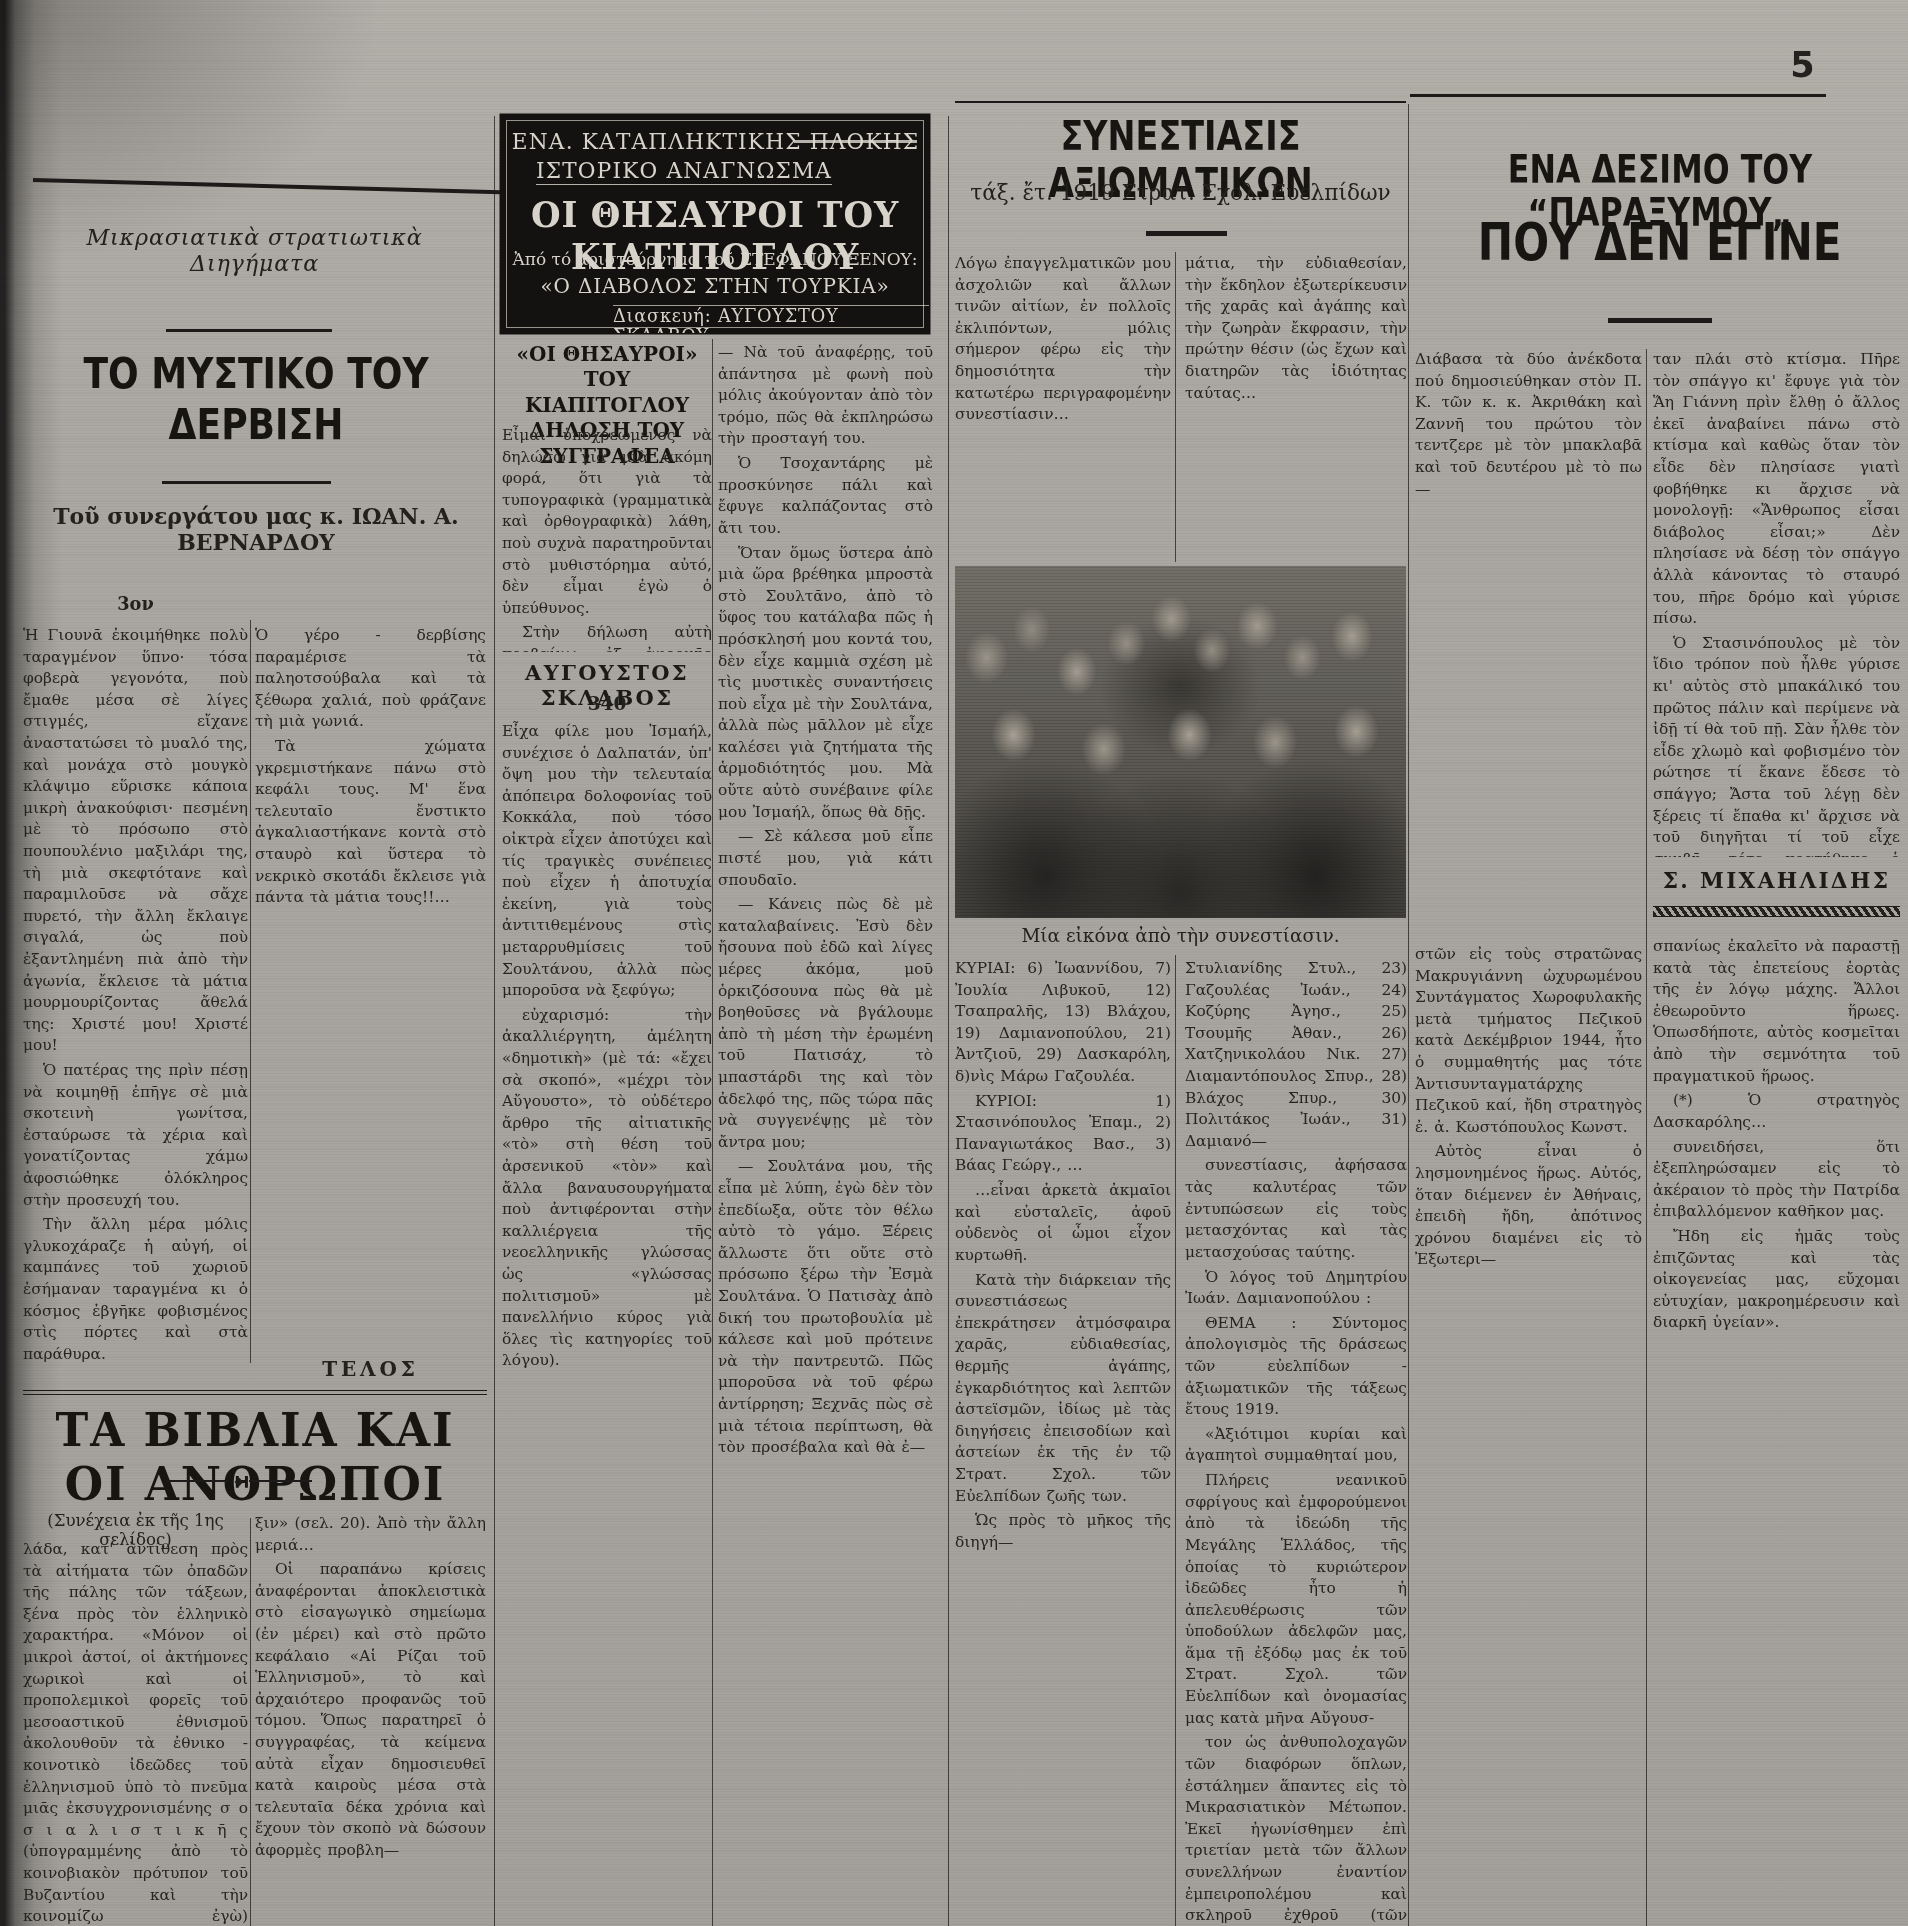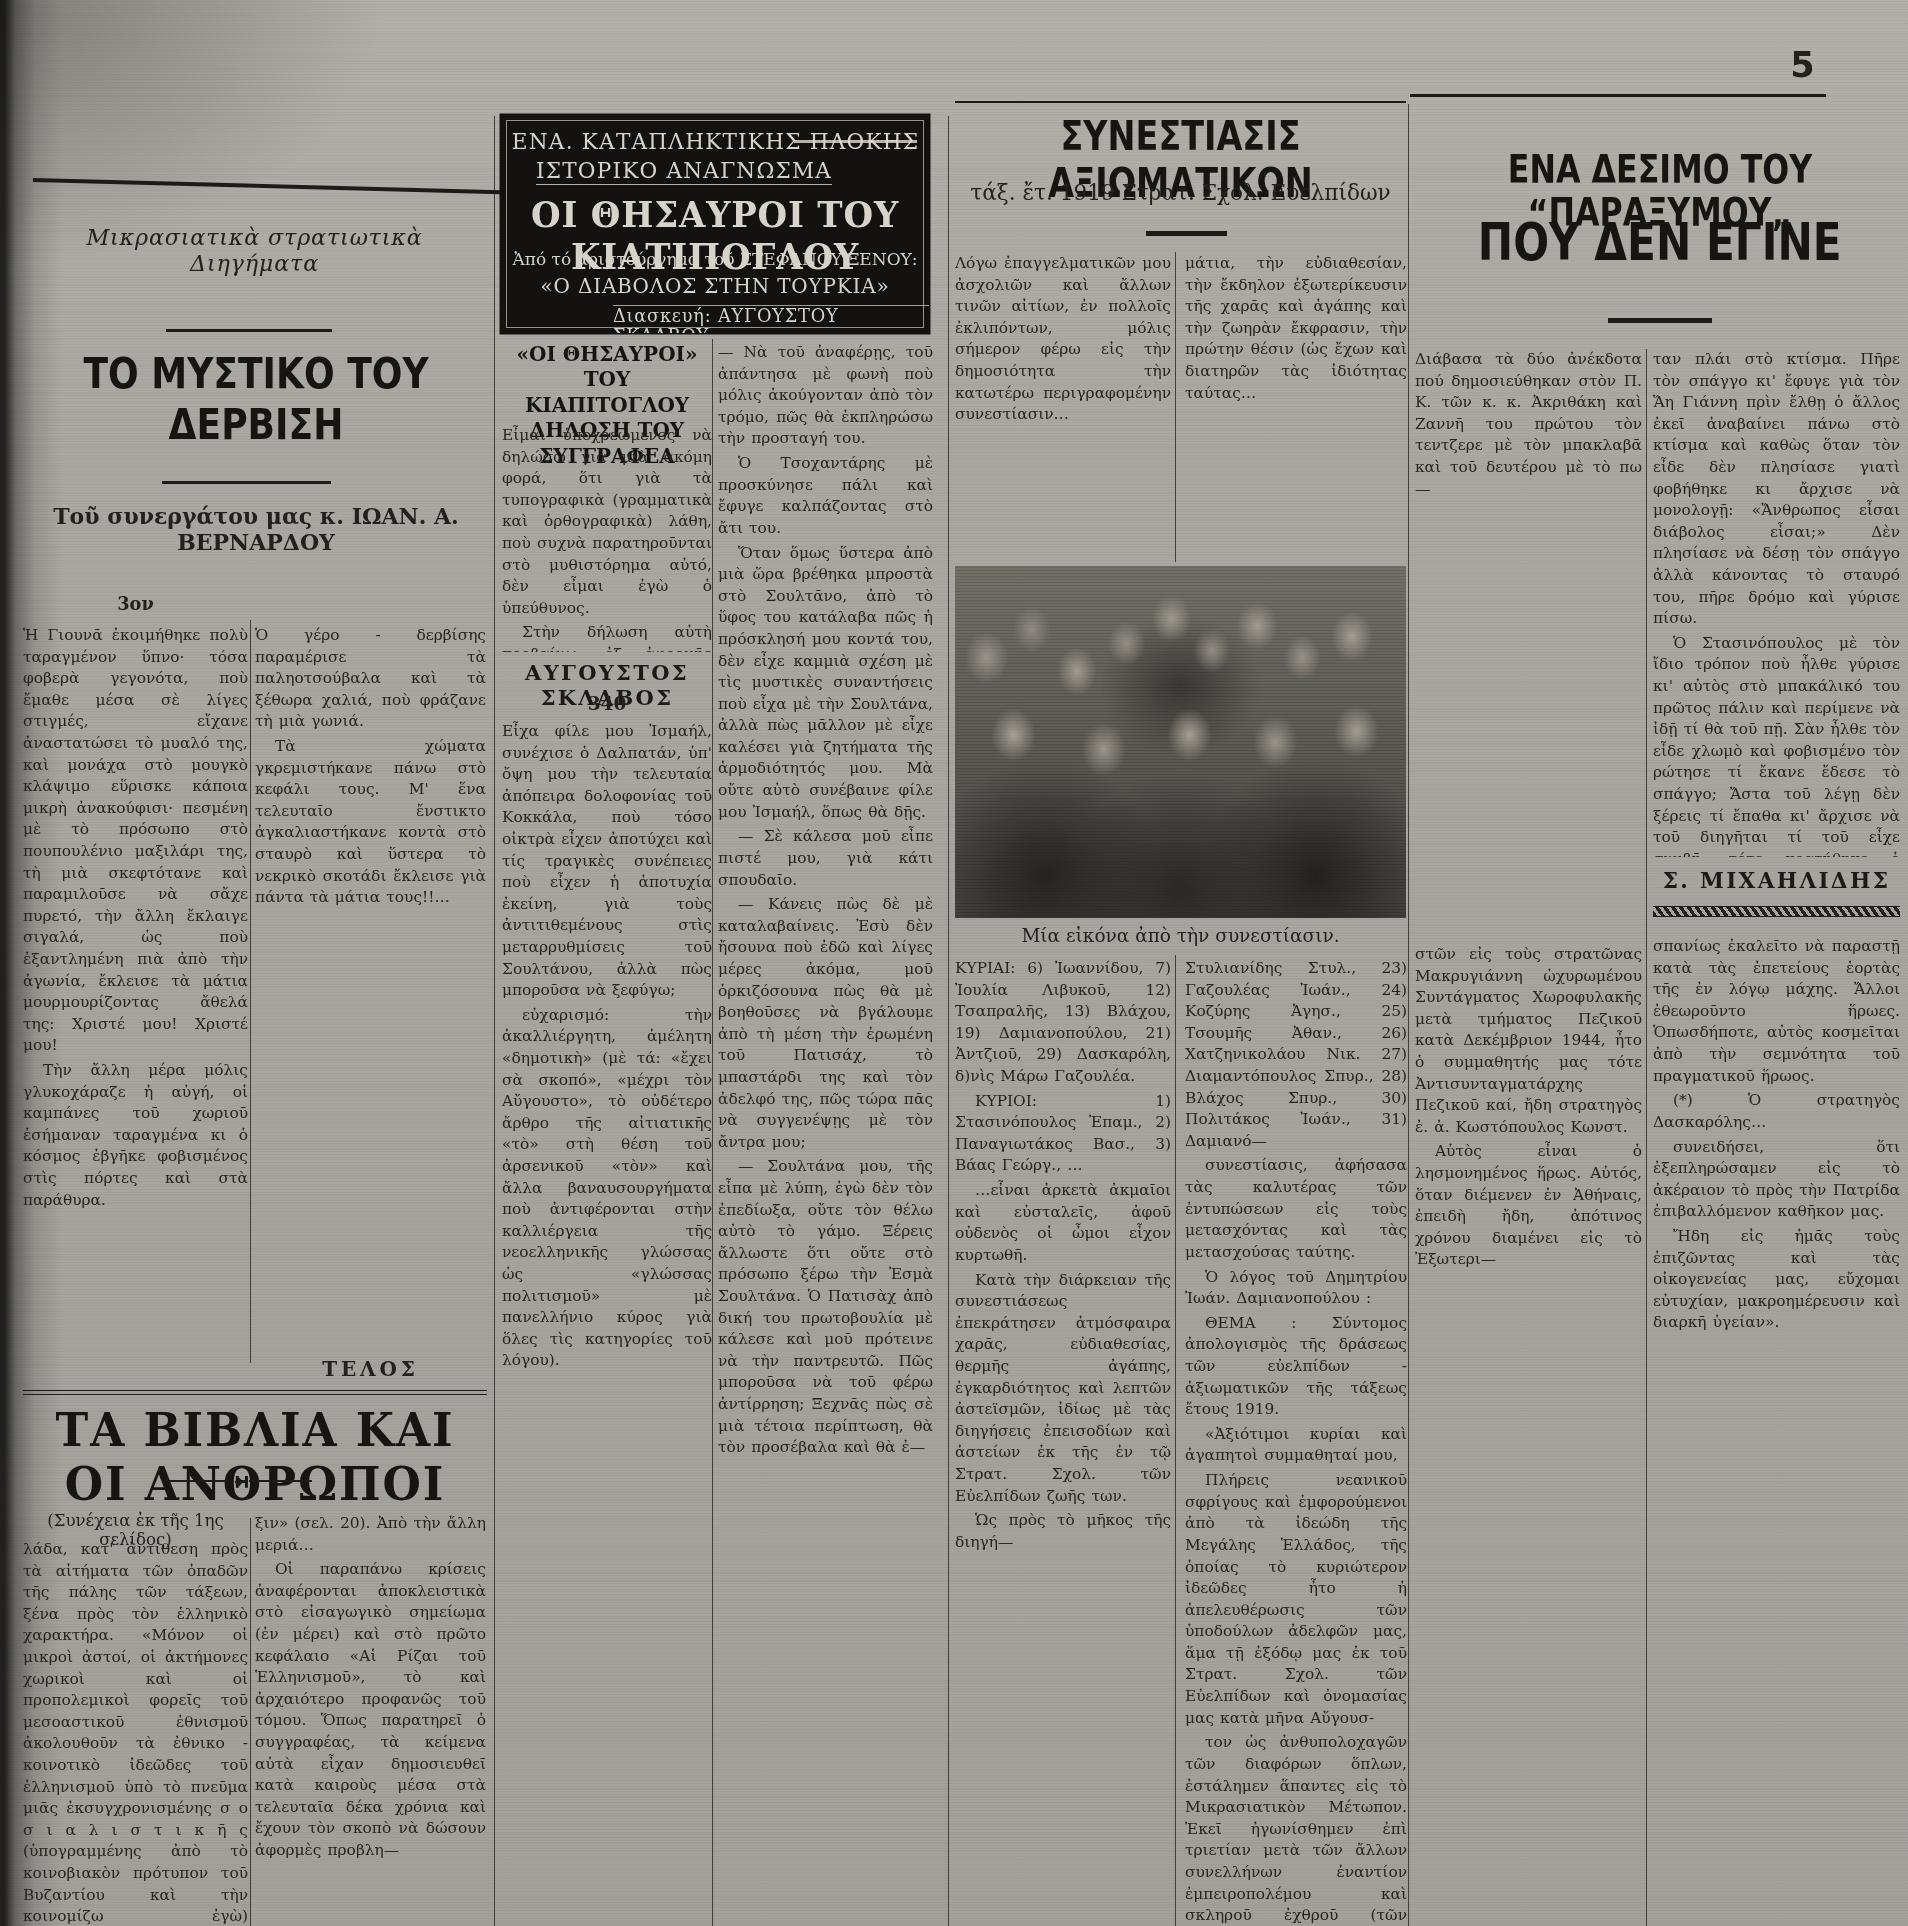--- a/index.html
+++ b/index.html
@@ -81,20 +81,21 @@
   <div class="vline" style="left:1646px;top:349px;height:1811px;"></div>
 
   <div class="abs it c" style="left:39px;top:224px;width:431px;font-size:22.3px;letter-spacing:0.8px;">Μικρασιατικὰ στρατιωτικὰ Διηγήματα</div>
   <div class="hline" style="left:166px;top:329px;width:166px;height:2.7px;"></div>
   <div class="headline" style="left:23px;top:351px;width:466px;font-size:41px;"><span>ΤΟ ΜΥΣΤΙΚΟ ΤΟΥ ΔΕΡΒΙΣΗ</span></div>
   <div class="hline" style="left:162px;top:481px;width:169px;height:3.1px;"></div>
   <div class="abs b c" style="left:23px;top:503px;width:466px;font-size:22px;">Τοῦ συνεργάτου μας κ. ΙΩΑΝ. Α. ΒΕΡΝΑΡΔΟΥ</div>
   <div class="abs b c" style="left:23px;top:593px;width:225px;font-size:17.7px;">3ον</div>
   <div class="bodycol nofirst" style="left:23px;top:625px;width:225px;height:737px;">
       <p>Ἡ Γιουνᾶ ἐκοιμήθηκε πολὺ ταραγμένον ὕπνο· τόσα φοβερὰ γεγονότα, ποὺ ἔμαθε μέσα σὲ λίγες στιγμές, εἴχανε ἀναστατώσει τὸ μυαλό της, καὶ μονάχα στὸ μουγκὸ κλάψιμο εὕρισκε κάποια μικρὴ ἀνακούφισι· πεσμένη μὲ τὸ πρόσωπο στὸ πουπουλένιο μαξιλάρι της, τὴ μιὰ σκεφτότανε καὶ παραμιλοῦσε νὰ σἄχε πυρετό, τὴν ἄλλη ἔκλαιγε σιγαλά, ὡς ποὺ ἐξαντλημένη πιὰ ἀπὸ τὴν ἀγωνία, ἔκλεισε τὰ μάτια μουρμουρίζοντας ἄθελά της: Χριστέ μου! Χριστέ μου!</p>
+      <p>Ὁ πατέρας της πρὶν πέσῃ νὰ κοιμηθῇ ἐπῆγε σὲ μιὰ σκοτεινὴ γωνίτσα, ἐσταύρωσε τὰ χέρια καὶ γονατίζοντας χάμω ἀφοσιώθηκε ὁλόκληρος στὴν προσευχή του.</p>
       <p>Τὴν ἄλλη μέρα μόλις γλυκοχάραζε ἡ αὐγή, οἱ καμπάνες τοῦ χωριοῦ ἐσήμαναν ταραγμένα κι ὁ κόσμος ἐβγῆκε φοβισμένος στὶς πόρτες καὶ στὰ παράθυρα.</p>
     </div>
   <div class="bodycol nofirst" style="left:255px;top:625px;width:231px;height:713px;">
       <p>Ὁ γέρο - δερβίσης παραμέρισε τὰ παληοτσούβαλα καὶ τὰ ξέθωρα χαλιά, ποὺ φράζανε τὴ μιὰ γωνιά.</p>
       <p>Τὰ χώματα γκρεμιστήκανε πάνω στὸ κεφάλι τους. Μ' ἕνα τελευταῖο ἔνστικτο ἀγκαλιαστήκανε κοντὰ στὸ σταυρὸ καὶ ὕστερα τὸ νεκρικὸ σκοτάδι ἔκλεισε γιὰ πάντα τὰ μάτια τους!!…</p>
     </div>
   <div class="abs b c" style="left:255px;top:1357px;width:231px;font-size:20px;letter-spacing:3.9px;">ΤΕΛΟΣ</div>
 
   <div class="dblrule" style="left:23px;top:1390px;width:464px;"></div>
   <div class="serifhead abs" style="left:23px;top:1406px;width:464px;font-size:44px;letter-spacing:1.9px;transform:scaleY(1.05);">ΤΑ ΒΙΒΛΙΑ ΚΑΙ ΟΙ ΑΝΘΡΩΠΟΙ</div>

